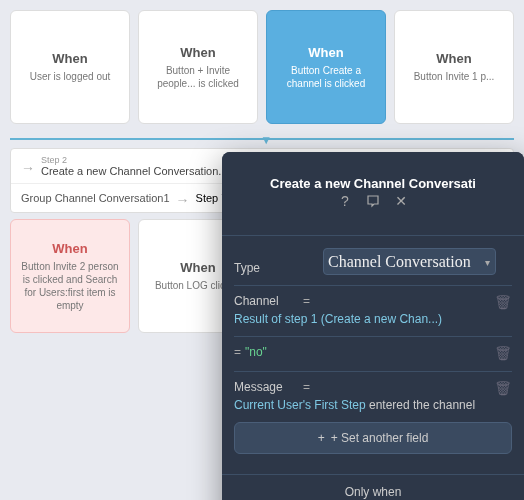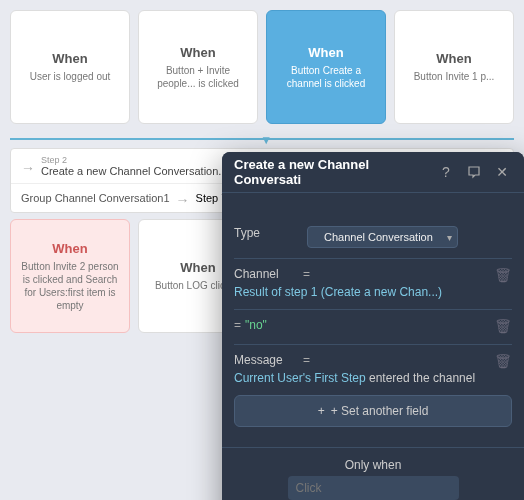--- a/index.html
+++ b/index.html
@@ -22,25 +22,26 @@
       background: #2d3748;
       border-radius: 8px;
       box-shadow: 0 8px 32px rgba(0,0,0,0.4);
       color: #eee;
       z-index: 10;
       overflow: hidden;
     }
 
     .modal-header {
       background: #2d3748;
-      padding: 5px 12px;
+      padding: 24px 12px;
       display: flex;
       align-items: center;
       justify-content: flex-start;
       border-bottom: 1px solid #3d4f66;
+      flex-direction: column;
     }
 
     .modal-title {
       font-size: 13px;
       font-weight: 600;
       color: #fff;
     }
 
     .modal-header-icons {
       display: flex;
@@ -83,52 +84,52 @@
     .field-equals {
       color: #aaa;
       font-size: 12px;
     }
 
     .type-select {
       background: #3a4a60;
       border: 1px solid #4a5e78;
       border-radius: 4px;
       color: #eee;
-      font-size: 11px;
-      padding: 4px 24px 4px 16px;
+      font-size: 16px;
+      padding: 4px 24px 4px 4px;
       cursor: pointer;
       appearance: none;
       -webkit-appearance: none;
       outline: none;
       min-width: 140px;
       position: relative;
+      font-family: Liberation Serif, serif;
     }
 
     .select-wrapper {
       position: relative;
       display: inline-block;
     }
 
     .select-wrapper::after {
       content: '▾';
       position: absolute;
       right: 6px;
       top: 50%;
       transform: translateY(-50%);
       color: #aaa;
       pointer-events: none;
       font-size: 10px;
     }
 
     .field-type-row {
       display: flex;
-      align-items: flex-start;
+      align-items: flex-end;
       margin-bottom: 10px;
-      gap: 8px;
-      margin-top: 21px;
+      gap: 24px;
     }
 
     .trash-icon {
       color: #667;
       cursor: pointer;
       margin-left: auto;
       font-size: 14px;
     }
 
     .separator {

